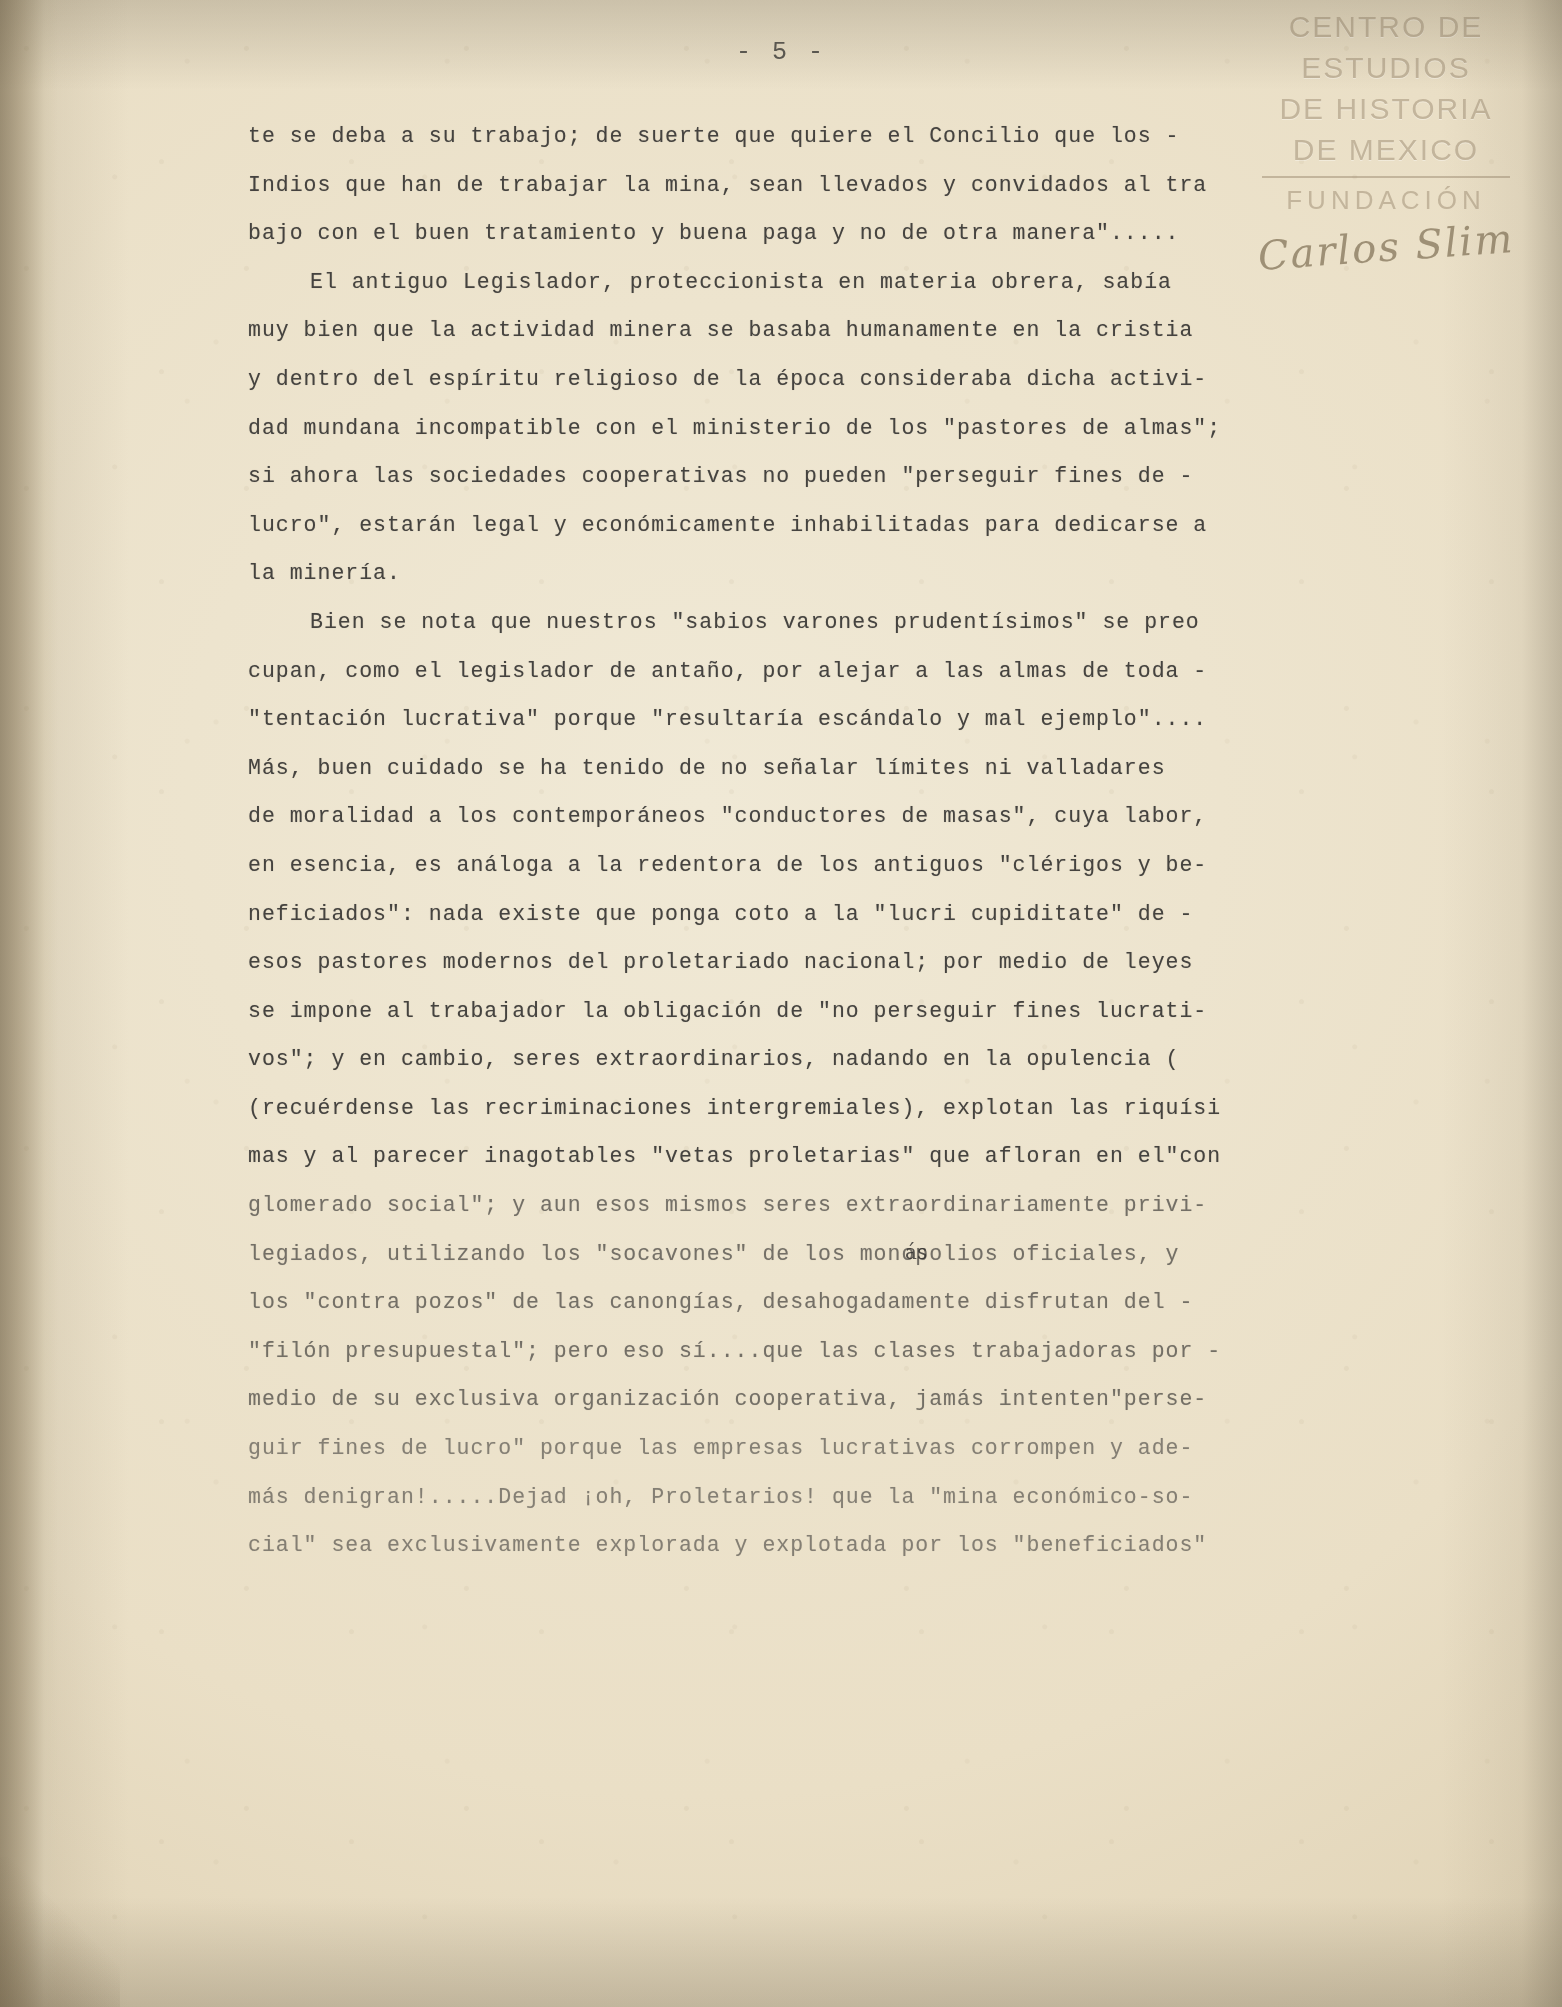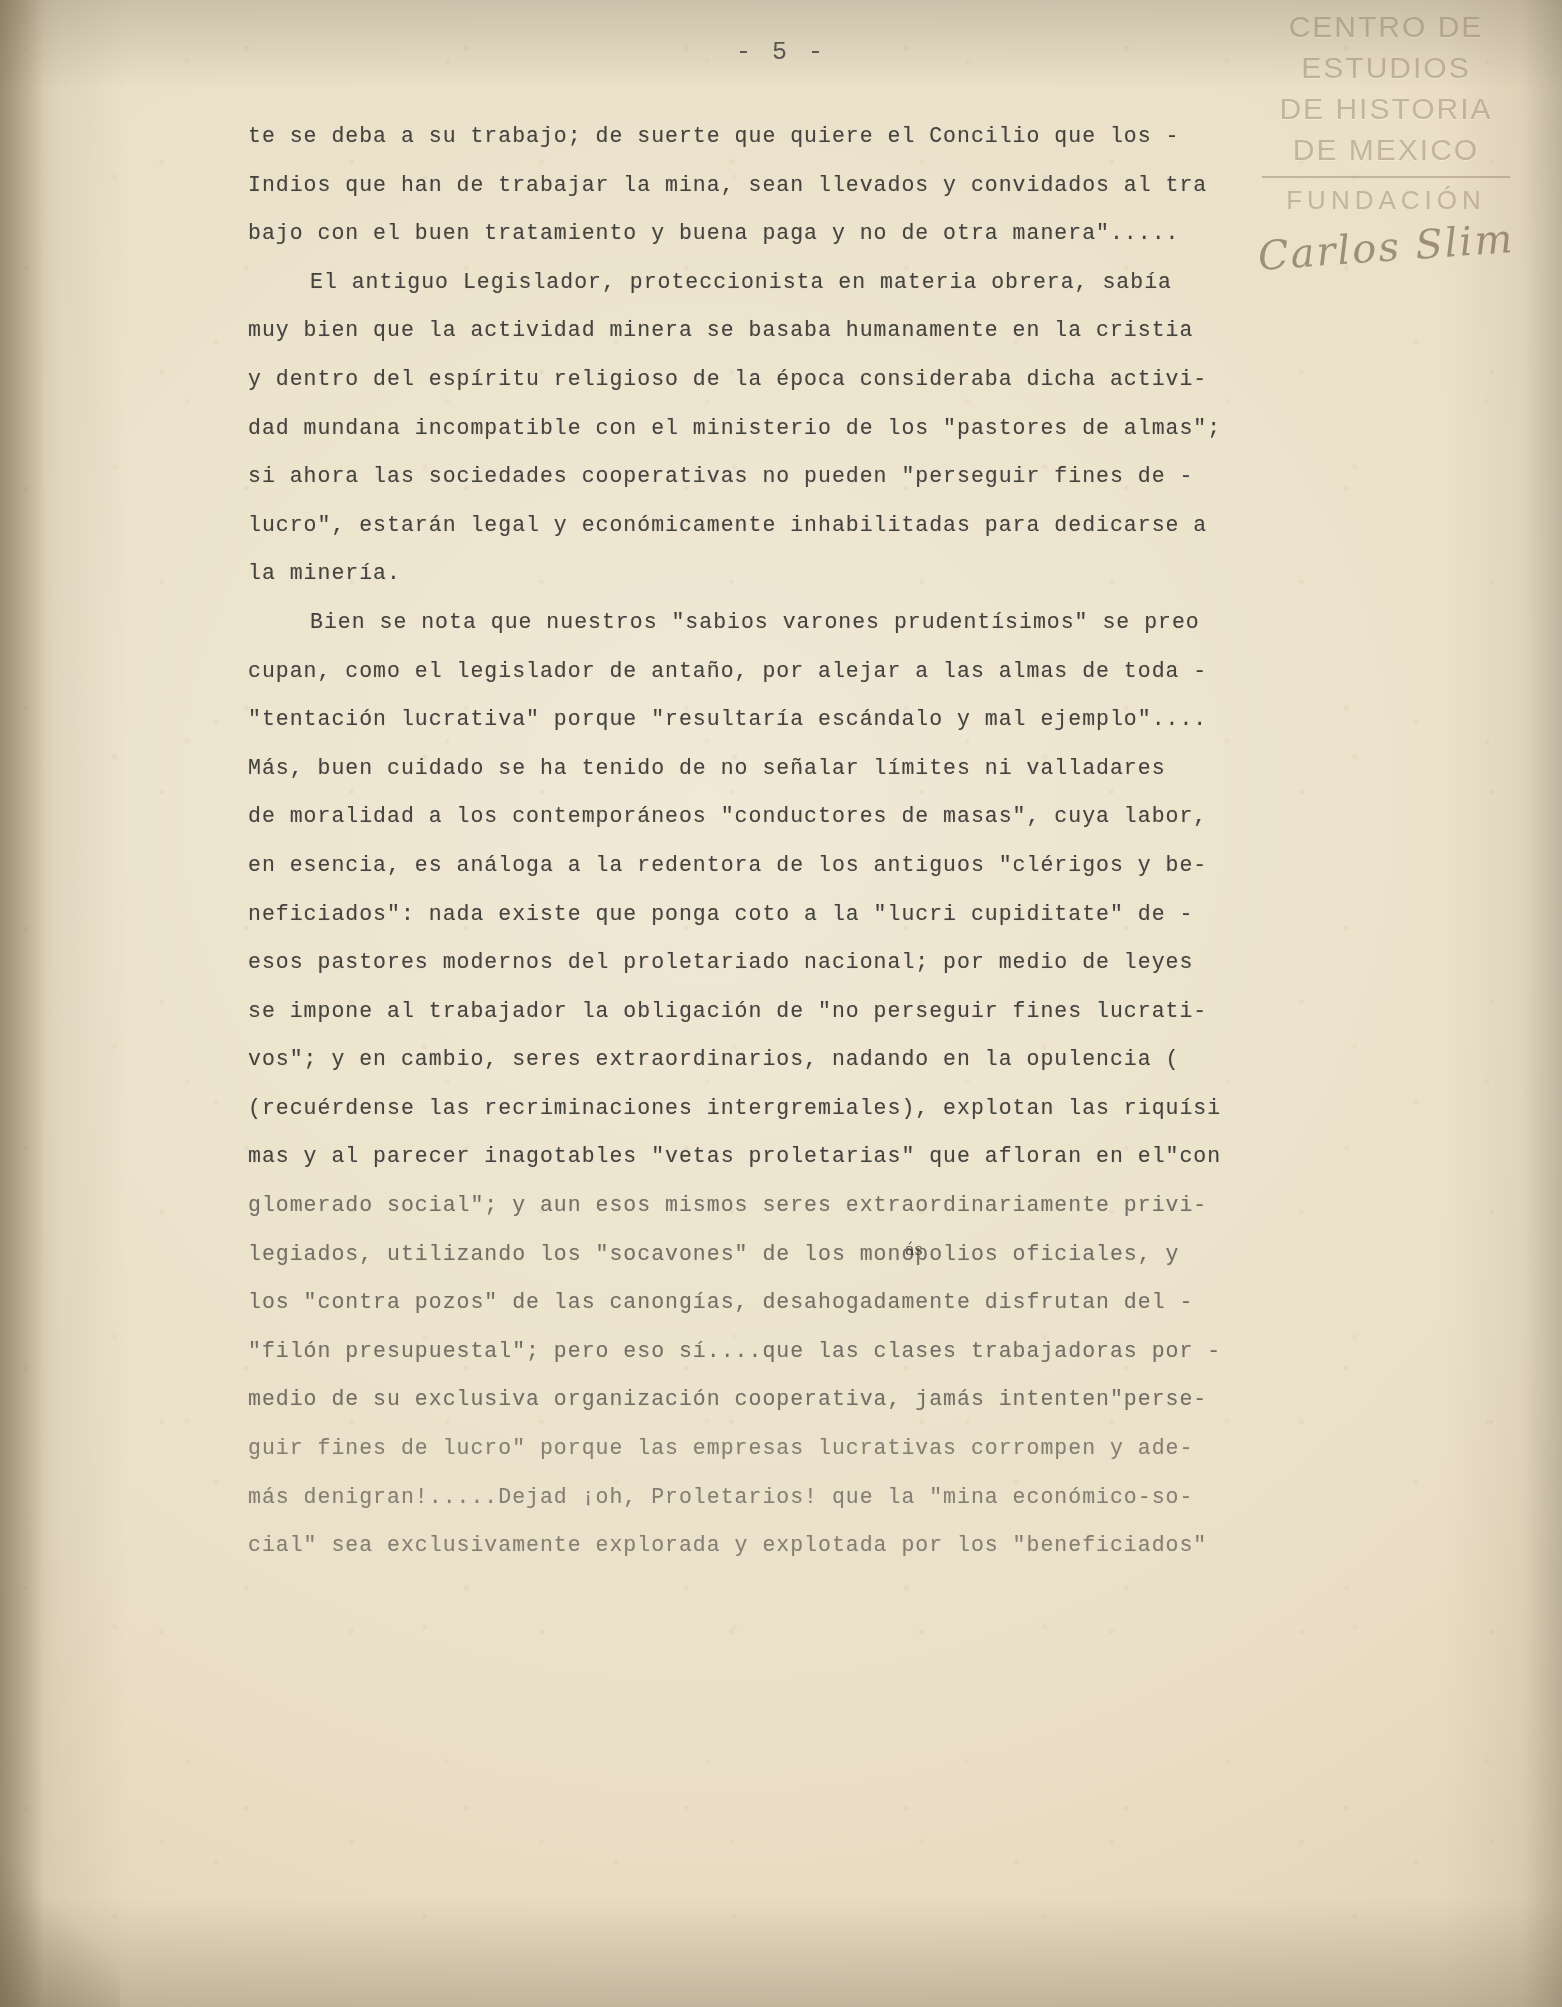--- a/index.html
+++ b/index.html
@@ -183,14 +183,14 @@
     <div class="wm-line">DE HISTORIA</div>
     <div class="wm-line">DE MEXICO</div>
     <div class="wm-rule"></div>
     <div class="wm-sub">FUNDACIÓN</div>
     <div class="wm-sign">Carlos Slim</div>
   </div>
 
   <div class="grain"></div>
   <div class="vignette"></div>
   <div class="corner-fold"></div>
-<div class="hand-mark" style="left: 905px; top: 1240px; font-size: 16px;">ás</div>
+<div class="hand-mark" style="left: 905px; top: 1240px; font-size: 20px;">ás</div>
   </div>
 
 </body></html>

